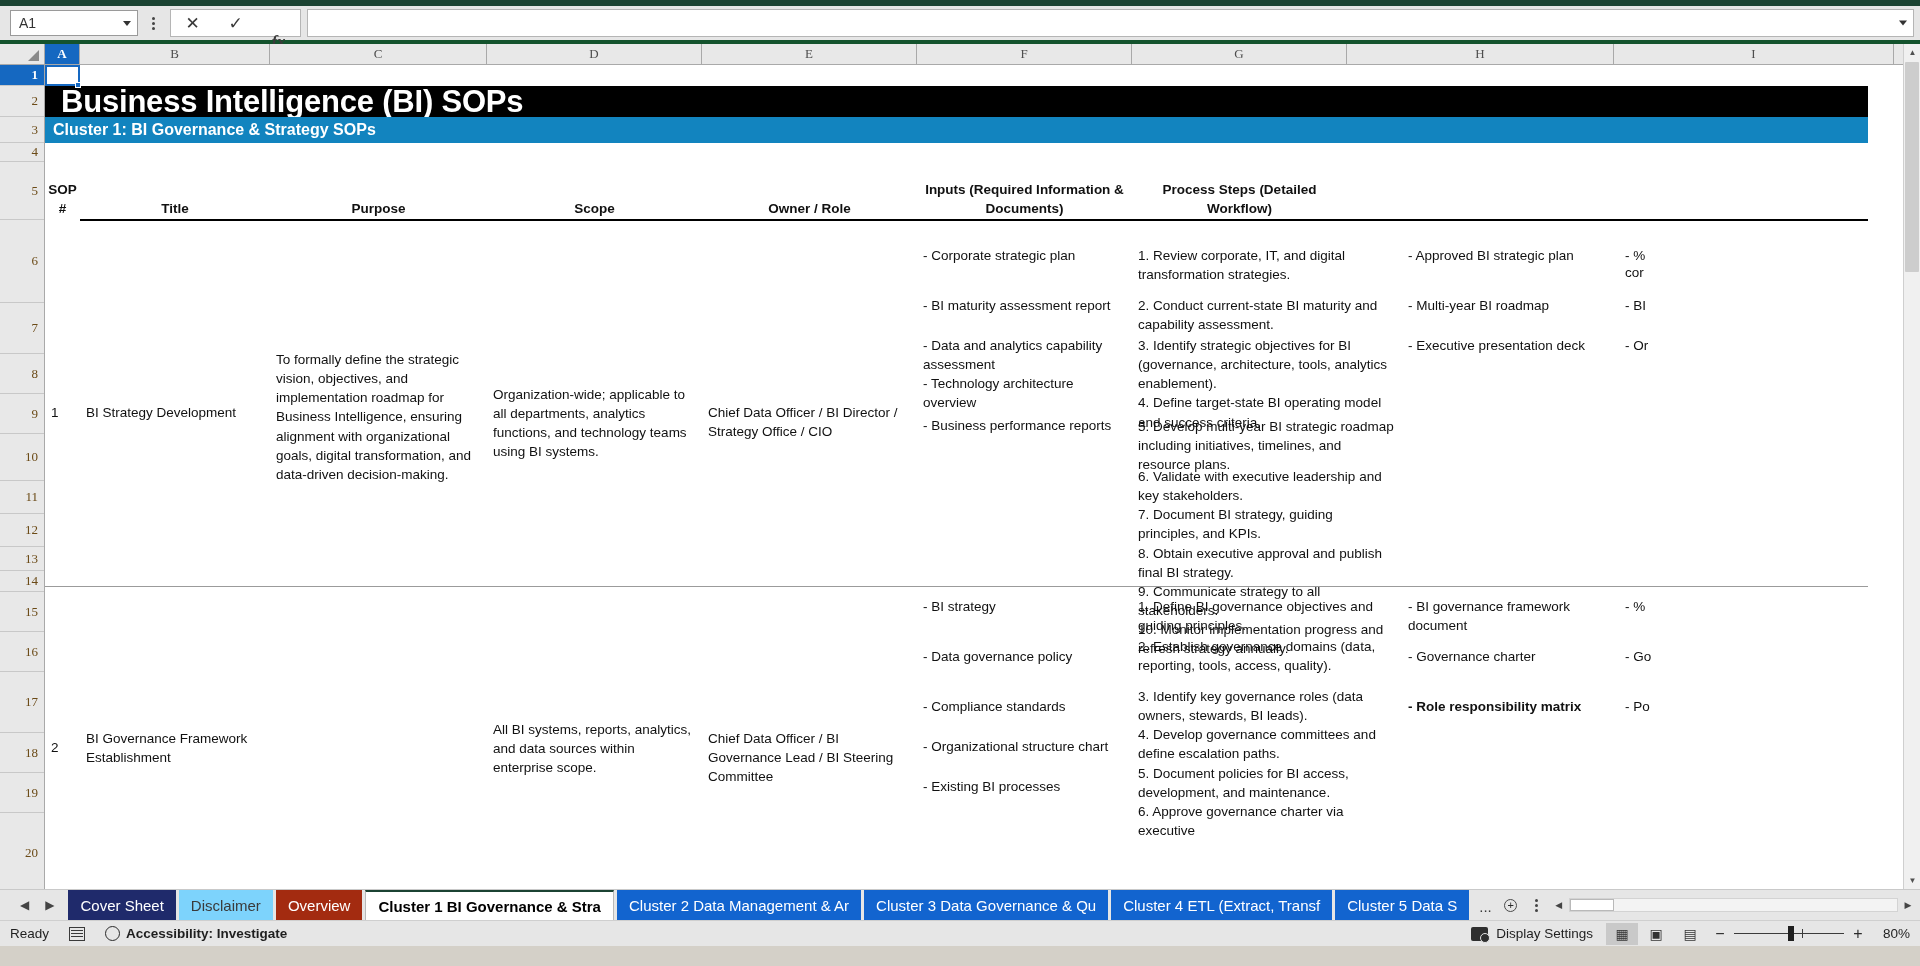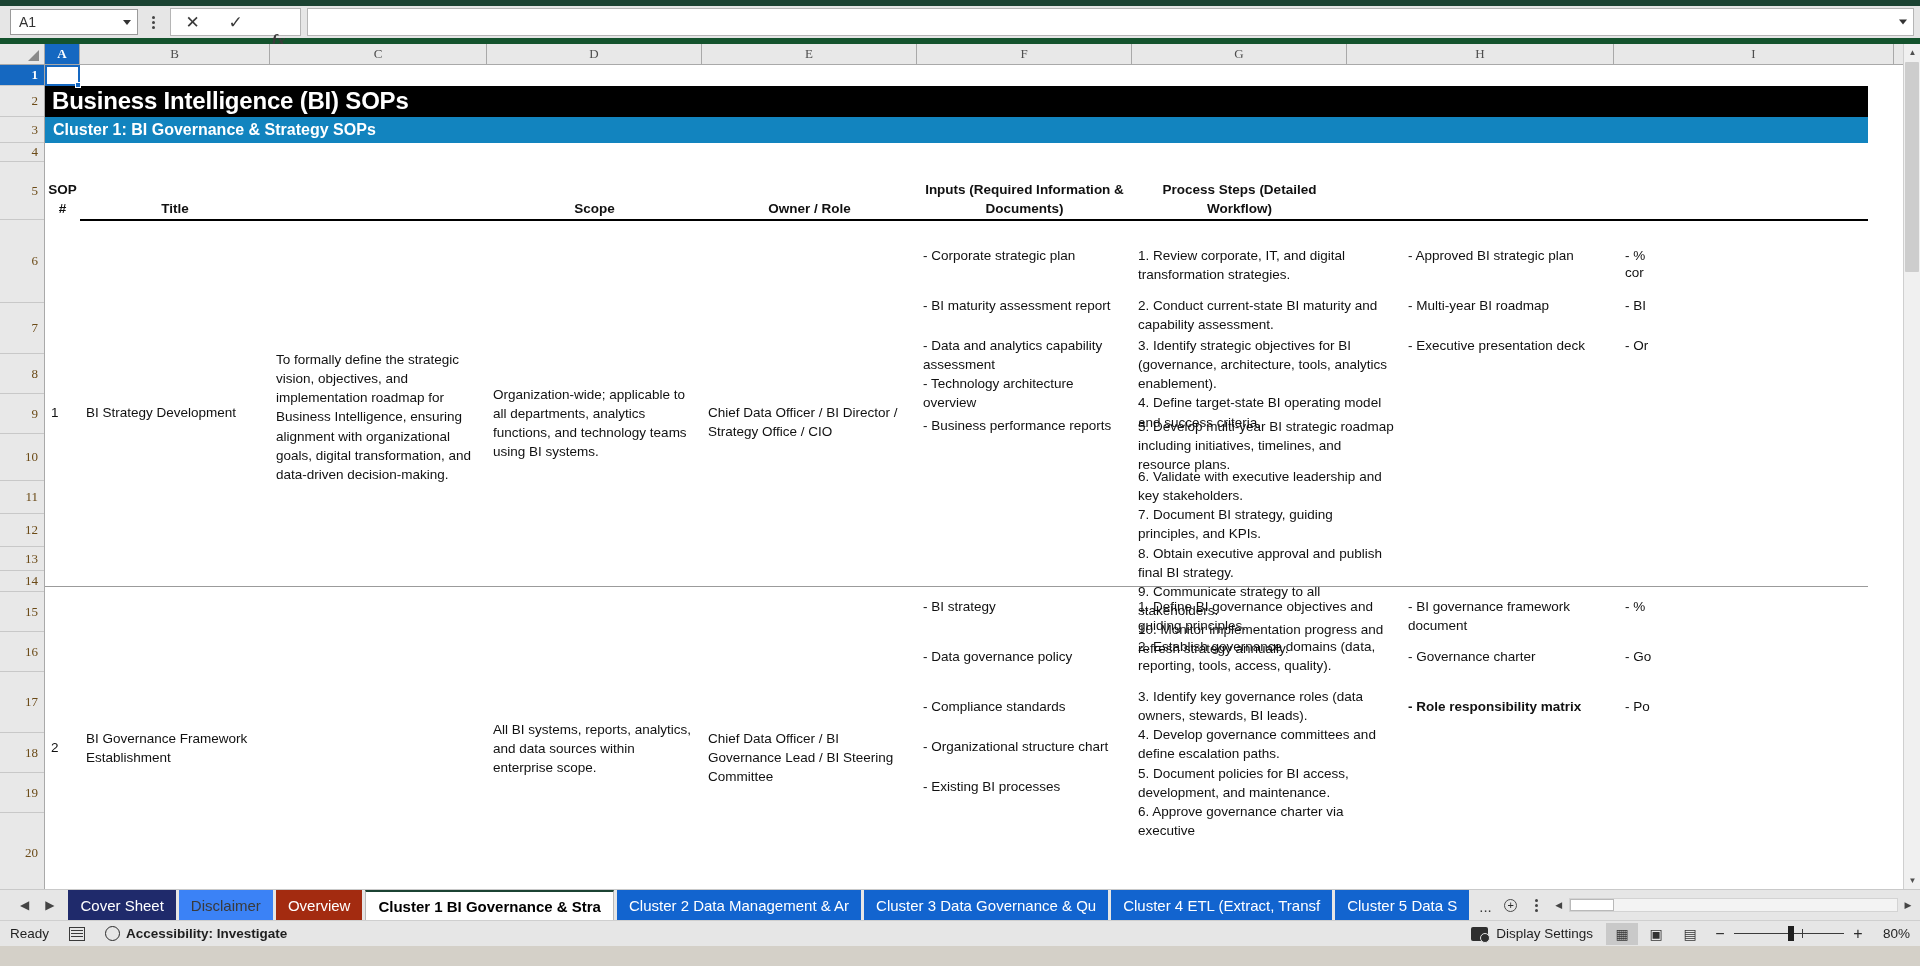--- a/index.html
+++ b/index.html
@@ -17,21 +17,21 @@
     height: 6px; width: 100%;
     background: #1b4332;
   }
 
   
   .formula-row {
     height: 38px;
     background: #e6e6e6;
     display: flex; align-items: center;
     padding: 0 4px;
-    border-bottom: 6px solid #14532d;
+    border-bottom: 4px solid #14532d;
   }
   .namebox {
     width: 128px; height: 26px;
     background: #ffffff;
     border: 1px solid #9a9a9a;
     display: flex; align-items: center;
     padding: 0 4px 0 8px;
     margin-left: 6px;
     font-size: 14px; color: #333;
     position: relative;
@@ -160,23 +160,23 @@
     font-size: 13.5px;
     color: #111;
     line-height: 1.42;
     overflow: hidden;
   }
   .cell.pad { padding: 2px 6px; }
   .banner-title {
     background: #000000;
     color: #ffffff;
     font-weight: bold;
-    font-size: 24px;
-    display: flex; align-items: center;
-    padding-left: 7px;
+    font-size: 31px;
+    display: flex; align-items: center;
+    padding-left: 16px;
     letter-spacing: -0.2px;
   }
   .banner-sub {
     background: #1284bf;
     color: #ffffff;
     font-weight: bold;
     font-size: 16px;
     display: flex; align-items: center;
     padding-left: 8px;
   }
@@ -253,21 +253,21 @@
     display: flex; align-items: center;
     padding: 0 12px;
     font-size: 15px;
     margin-right: 3px;
     white-space: nowrap;
     border-top: 1px solid transparent;
     max-width: 300px;
     overflow: hidden;
   }
   .tab.cover   { background: #1f2a6b; color: #ffffff; }
-  .tab.plain   { background: #3b82f6; color: #3a3a3a; text-align: right; }
+  .tab.plain   { background: #7dd3fc; color: #3a3a3a; text-align: right; }
   .tab.overview{ background: #a32b10; color: #ffffff; }
   .tab.active  {
     background: #ffffff; color: #000000;
     font-weight: bold;
     border-top: 2px solid #1b4332;
     border-left: 1px solid #b9b9b9;
     border-right: 1px solid #b9b9b9;
   }
   .tab.blue    { background: #1264cf; color: #ffffff; }
   .tab-ellipsis {
@@ -459,20 +459,21 @@
 
       <div class="sel-cell" style="left:0; top:0; width:35px; height:21px;"></div>
       <div class="sel-handle" style="left:30px; top:17px;"></div>
 
       <div class="cell banner-title" style="left:0; top:21px; width:1823px; height:31px;">Business Intelligence (BI) SOPs</div>
 
       <div class="cell banner-sub" style="left:0; top:52px; width:1823px; height:26px;">Cluster 1: BI Governance &amp; Strategy SOPs</div>
 
       <div class="cell hdr" style="left:0;    top:97px; width:35px;  height:58px;">SOP #</div>
       <div class="cell hdr" style="left:35px; top:97px; width:190px; height:58px;">Title</div>
+      <div class="cell hdr" style="left:225px;top:97px; width:217px; height:58px;">Purpose</div>
       <div class="cell hdr" style="left:442px;top:97px; width:215px; height:58px;">Scope</div>
       <div class="cell hdr" style="left:872px;top:97px; width:215px; height:58px; align-items:flex-end;">Inputs (Required Information &amp; Documents)</div>
       <div class="cell hdr" style="left:657px;top:97px; width:215px; height:58px;">Owner / Role</div>
       <div class="cell hdr" style="left:1087px;top:97px; width:215px; height:58px;">Process Steps (Detailed Workflow)</div>
 
       <div class="hdr-line" style="left:35px; top:154px; width:1788px;"></div>
 
       <div class="cell pad" style="left:0; top:336px; width:35px;">1</div>
       <div class="cell pad" style="left:35px; top:336px; width:190px;">BI Strategy Development</div>
       <div class="cell pad" style="left:225px; top:283px; width:215px;">To formally define the strategic vision, objectives, and implementation roadmap for Business Intelligence, ensuring alignment with organizational goals, digital transformation, and data-driven decision-making.</div>

